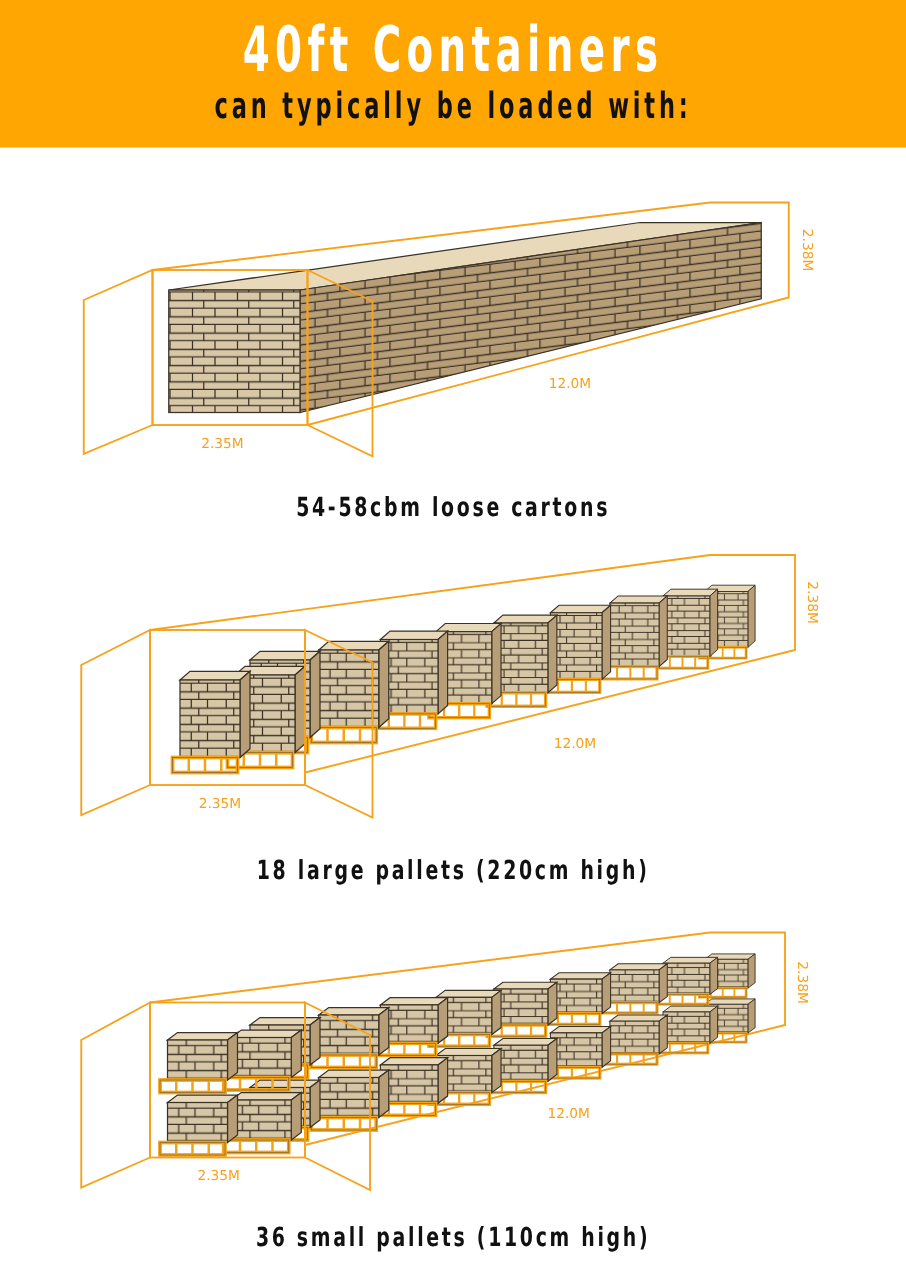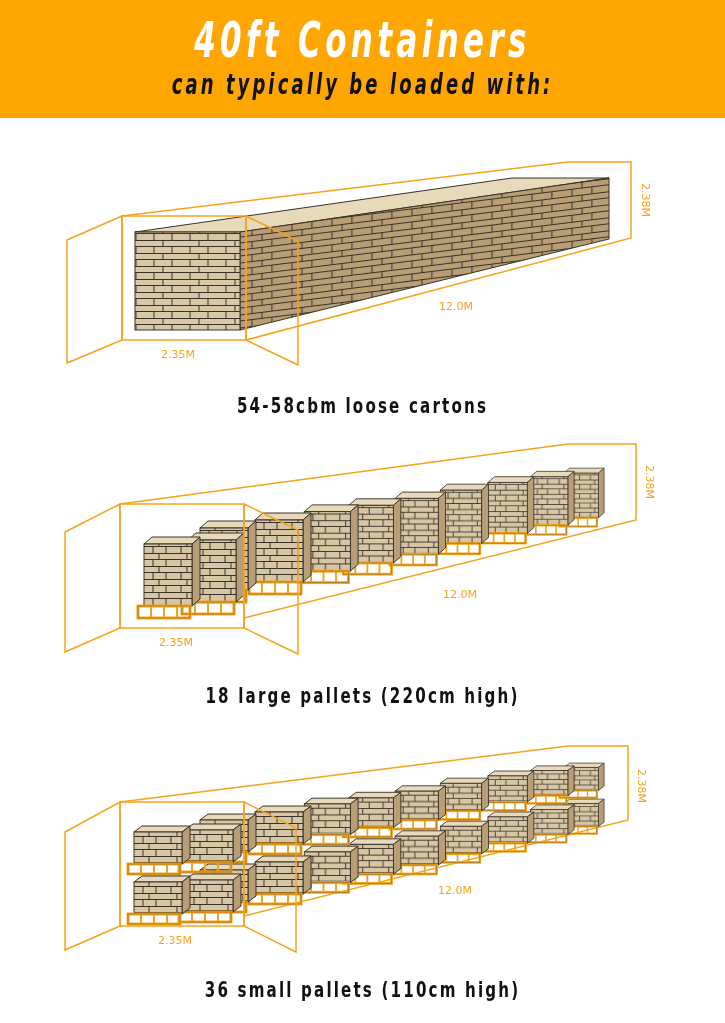--- a/index.html
+++ b/index.html
@@ -3,21 +3,20 @@
 <meta charset="utf-8">
 <style>
   html, body { margin: 0; padding: 0; }
   body {
     width: 725px; height: 1023px; background: #ffffff; position: relative; overflow: hidden;
     font-family: "DejaVu Sans Condensed", "DejaVu Sans", sans-serif;
   }
   .header {
     position: absolute; left: 0; top: 0; width: 725px; height: 118px; background: #FFA602;
     text-align: center;
-    font-style: italic;
   }
   .title {
     position: absolute; left: 0; right: 0; top: 10px;
     color: #ffffff; font-weight: bold; font-size: 50px; letter-spacing: 7px;
     font-family: "DejaVu Sans", sans-serif; transform: scaleX(0.62); transform-origin: center;
     line-height: 60px;
   }
   .subtitle {
     position: absolute; left: 0; right: 0; top: 67px;
     color: #111111; font-weight: bold; font-size: 29px; letter-spacing: 5px;

